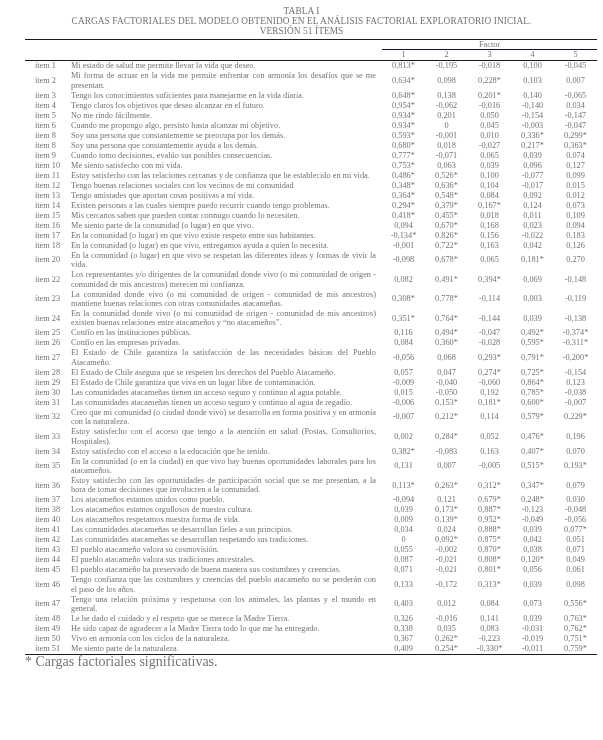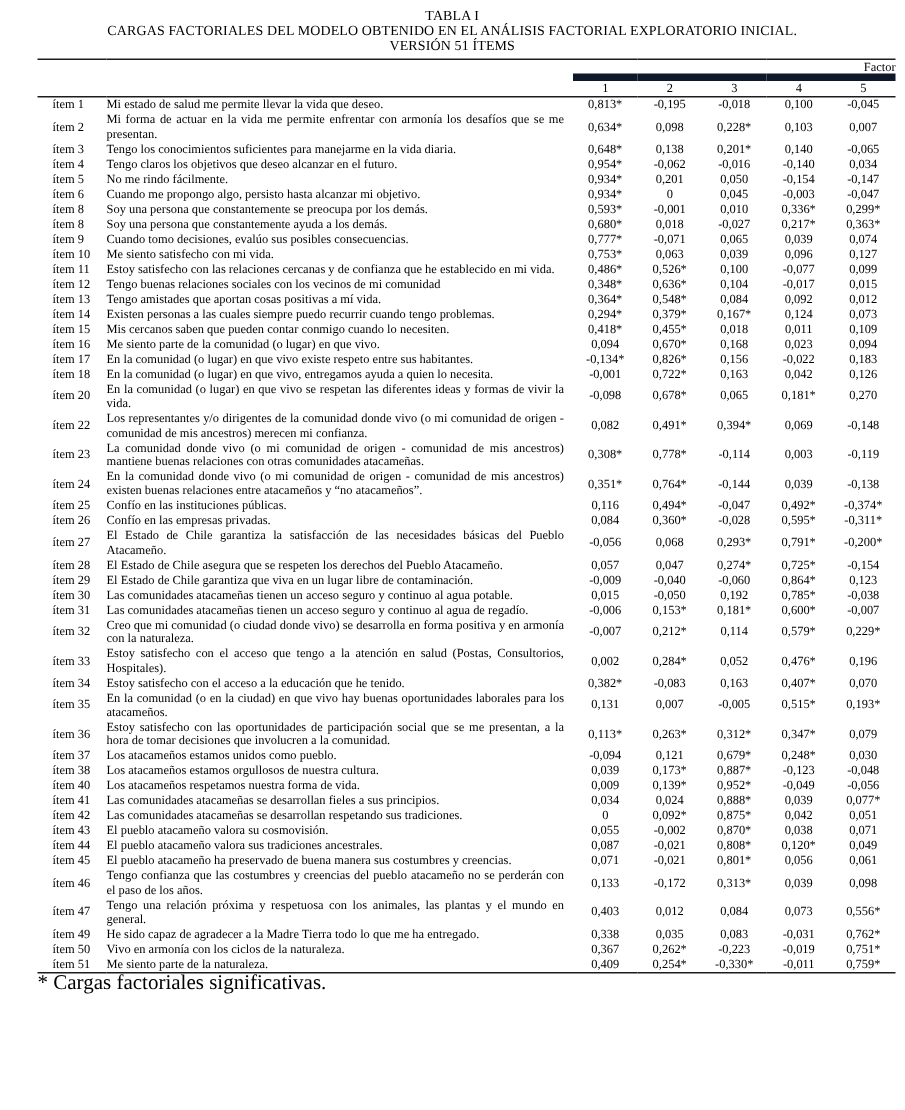--- a/index.html
+++ b/index.html
@@ -5,21 +5,21 @@
   html, body {
     margin: 0;
     padding: 0;
     background: #ffffff;
   }
   .page {
     position: relative;
     width: 603px;
     height: 740px;
     background: #ffffff;
-    color: #000000;
+    color: #737373;
     font-family: "Liberation Serif", "DejaVu Serif", serif;
     overflow: hidden;
   }
   .title-block {
     padding-top: 6px;
     text-align: center;
     font-size: 9.3px;
     line-height: 10.2px;
     letter-spacing: 0.1px;
   }
@@ -36,22 +36,22 @@
   col.c-item  { width: 46px; }
   col.c-desc  { width: 311px; }
   col.c-val   { width: 43px; }
   thead th {
     font-weight: normal;
     font-size: 8.3px;
     padding: 0;
     line-height: 9.8px;
   }
   th.factor-span {
-    text-align: right;
-    border-bottom: 5px solid #0f172a;
+    text-align: center;
+    border-bottom: 1px solid #0f172a;
   }
   tr.cols-row th {
     border-bottom: 1px solid #1c1c1c;
     text-align: center;
     line-height: 9.6px;
   }
   tbody td {
     vertical-align: middle;
     padding: 0.3px 0;
     line-height: 9.4px;
@@ -501,20 +501,29 @@
         <tr>
           <td class="item-cell">ítem 47</td>
           <td class="desc-cell">Tengo una relación próxima y respetuosa con los animales, las plantas y el mundo en general.</td>
           <td class="val-cell">0,403</td>
           <td class="val-cell">0,012</td>
           <td class="val-cell">0,084</td>
           <td class="val-cell">0,073</td>
           <td class="val-cell">0,556*</td>
         </tr>
         <tr>
+          <td class="item-cell">ítem 48</td>
+          <td class="desc-cell">Le he dado el cuidado y el respeto que se merece la Madre Tierra.</td>
+          <td class="val-cell">0,326</td>
+          <td class="val-cell">-0,016</td>
+          <td class="val-cell">0,141</td>
+          <td class="val-cell">0,039</td>
+          <td class="val-cell">0,763*</td>
+        </tr>
+        <tr>
           <td class="item-cell">ítem 49</td>
           <td class="desc-cell">He sido capaz de agradecer a la Madre Tierra todo lo que me ha entregado.</td>
           <td class="val-cell">0,338</td>
           <td class="val-cell">0,035</td>
           <td class="val-cell">0,083</td>
           <td class="val-cell">-0,031</td>
           <td class="val-cell">0,762*</td>
         </tr>
         <tr>
           <td class="item-cell">ítem 50</td>

